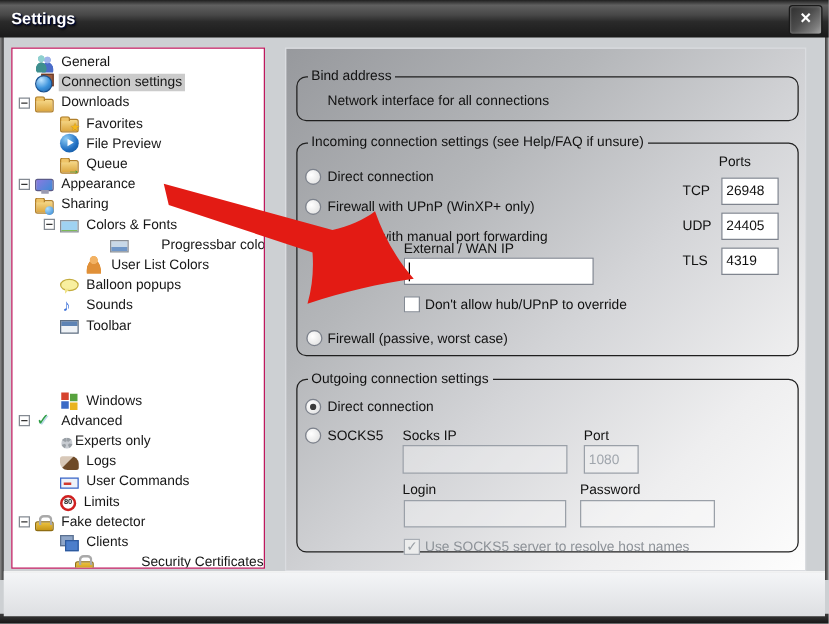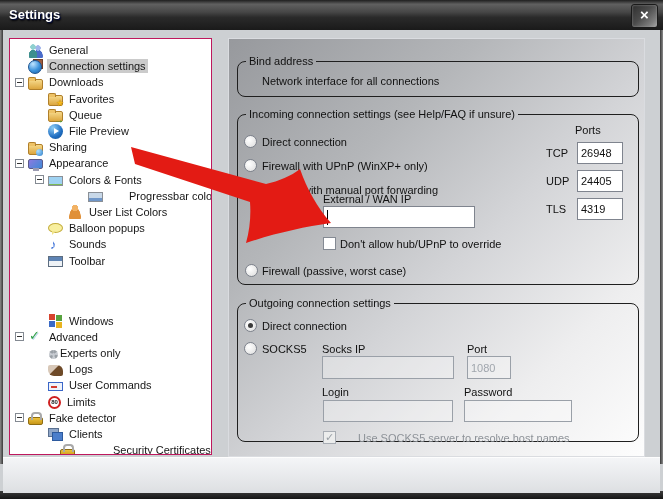--- a/index.html
+++ b/index.html
@@ -94,21 +94,21 @@
 
   
   .rpanel{position:absolute;left:228px;top:38px;width:417px;height:419px;z-index:2;box-sizing:border-box;
     border:1px solid #dadce0;
     background:linear-gradient(135deg,#97999d 0%,#b4b6b9 30%,#d4d5d8 55%,#eeeeef 78%,#fdfdfd 100%);}
   fieldset.gb{position:absolute;margin:0;padding:0;border:1px solid #1f1f1f;border-radius:8px;
     box-sizing:border-box;background:transparent;}
   fieldset.gb legend{margin-left:8px;padding:0 3px;font-size:11px;color:#111;}
   .abs{position:absolute;}
   .lbl{color:#111;white-space:nowrap;}
-  .glbl{color:#8d9298;white-space:nowrap;margin-left:18px;}
+  .glbl{color:#8d9298;white-space:nowrap;}
   input.tf{position:absolute;box-sizing:border-box;border:1px solid #7f848e;background:#fff;
     font-family:inherit;font-size:11px;padding:0 3px;margin:0;color:#111;}
   input.tf.dis{background:rgba(255,255,255,0.3);border-color:#9aa0a8;color:#a0a6ad;}
   .radio{position:absolute;width:13px;height:13px;border-radius:50%;box-sizing:border-box;
     border:1px solid #7d828c;background:radial-gradient(circle at 4px 4px,#fff,#dcdcdc);}
   .radio.on::after{content:"";position:absolute;left:3px;top:3px;width:5px;height:5px;border-radius:50%;
     background:#3a3a3a;}
   .cb{position:absolute;width:13px;height:13px;box-sizing:border-box;border:1px solid #848a93;background:#fff;}
   .cb.dis{background:#eceded;border-color:#a8adb4;}
   .cb.checked::after{content:"✓";position:absolute;left:1px;top:-1px;font-size:11px;font-weight:bold;color:#9aa0a6;}
@@ -155,37 +155,37 @@
         <span class="ti i-downloads"></span>
         <span class="tlabel">Downloads</span>
       </div>
       <div class="trow" style="padding-left: 25px;">
         <span class="exp-slot"></span>
         <span class="ti i-favorites"></span>
         <span class="tlabel">Favorites</span>
       </div>
       <div class="trow" style="padding-left: 25px;">
         <span class="exp-slot"></span>
+        <span class="ti i-file-preview"></span>
+        <span class="tlabel">File Preview</span>
+      </div>
+      <div class="trow" style="padding-left: 25px;">
+        <span class="exp-slot"></span>
         <span class="ti i-queue"></span>
         <span class="tlabel">Queue</span>
       </div>
-      <div class="trow" style="padding-left: 25px;">
-        <span class="exp-slot"></span>
-        <span class="ti i-file-preview"></span>
-        <span class="tlabel">File Preview</span>
+      <div class="trow" style="padding-left: 5px;">
+        <span class="exp"></span>
+        <span class="ti i-appearance"></span>
+        <span class="tlabel">Appearance</span>
       </div>
       <div class="trow" style="padding-left: 5px;">
         <span class="exp-slot"></span>
         <span class="ti i-sharing"></span>
         <span class="tlabel">Sharing</span>
-      </div>
-      <div class="trow" style="padding-left: 5px;">
-        <span class="exp"></span>
-        <span class="ti i-appearance"></span>
-        <span class="tlabel">Appearance</span>
       </div>
       <div class="trow" style="padding-left: 25px;">
         <span class="exp"></span>
         <span class="ti i-colors-fonts"></span>
         <span class="tlabel">Colors &amp; Fonts</span>
       </div>
       <div class="trow" style="padding-left: 45px; gap: 20px;">
         <span class="exp-slot"></span>
         <span class="ti i-progressbar"></span>
         <span class="tlabel">Progressbar colors</span>

